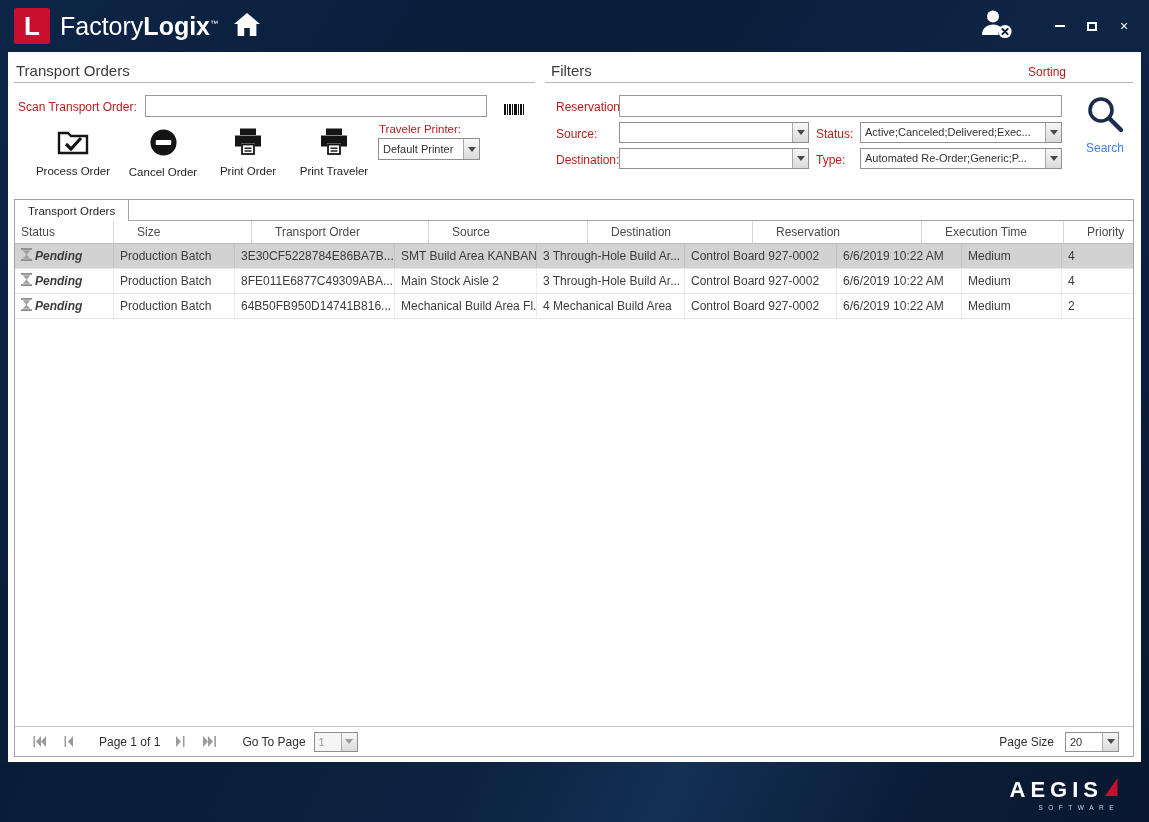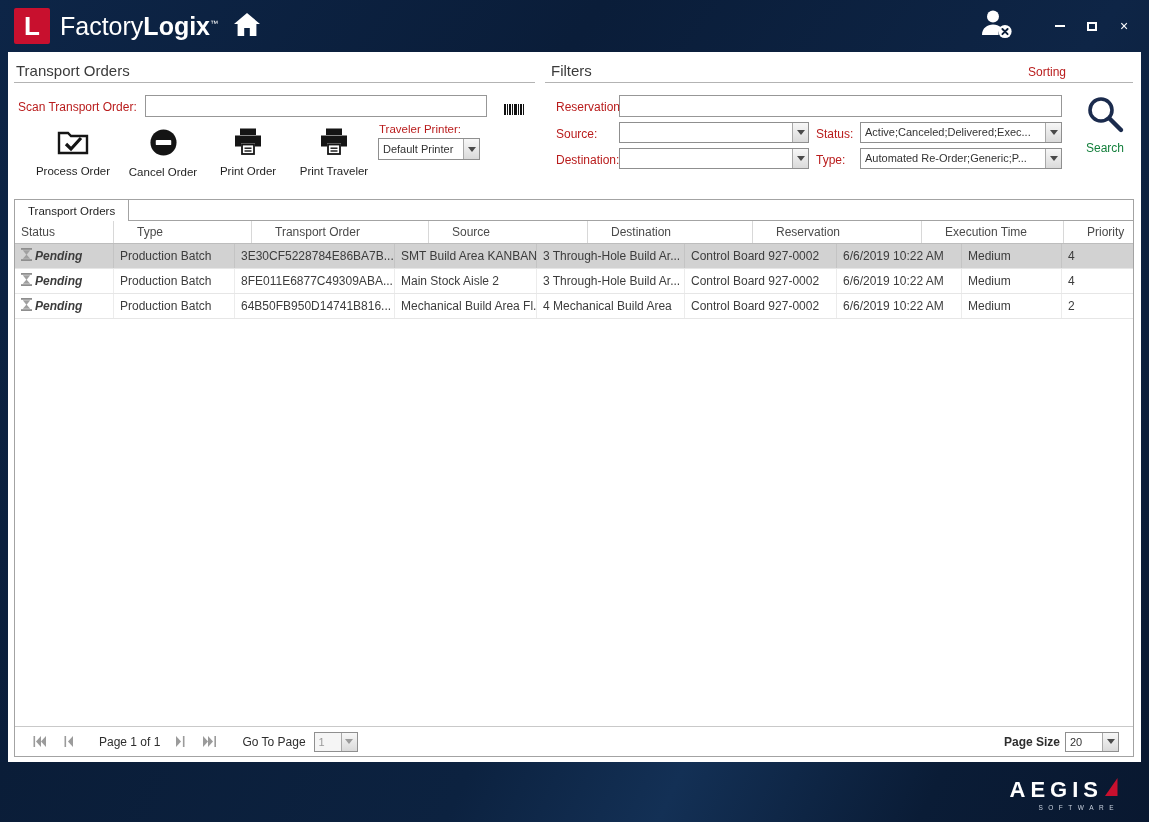--- a/index.html
+++ b/index.html
@@ -43,21 +43,21 @@
   .combo-txt { flex:1; font-size:11px; color:#333; padding:3px 2px 0 4px;
                white-space:nowrap; overflow:hidden; }
   .combo-btn { width:16px; border-left:1px solid #a8a8a8;
                background:linear-gradient(#f7f7f7,#dadada);
                display:flex; align-items:center; justify-content:center; flex:0 0 16px; }
   .combo.muted .combo-txt { color:#9a9a9a; }
   .combo.muted { background:#f5f5f5; }
 
   .search-btn { position:absolute; left:1068px; top:42px; width:58px; display:flex;
                 flex-direction:column; align-items:center; cursor:pointer; }
-  .search-btn .cap { font-size:12px; color:#15803d; margin-top:3px; }
+  .search-btn .cap { font-size:12px; color:#3b82f6; margin-top:3px; }
 
   
   .grid-area { position:absolute; left:6px; top:147px; width:1120px; height:558px;
                border:1px solid #a3a3a3; background:#fff; display:flex; flex-direction:column; }
   .tab-row { height:21px; border-bottom:1px solid #a3a3a3; position:relative; flex:0 0 21px; }
   .tab { position:absolute; left:-1px; top:-1px; height:22px; padding:0 13px;
          border:1px solid #a3a3a3; border-bottom:none; background:#fff;
          font-size:11.5px; color:#1e1e1e; display:flex; align-items:center; cursor:pointer; }
   .gcols { display:grid; grid-template-columns:99px 121px 160px 142px 148px 152px 125px 100px 1fr; }
   .ghead { flex:0 0 23px; height:23px; border-bottom:1px solid #bdbdbd;gap:17px; }
@@ -73,21 +73,21 @@
   .grid-fill { flex:1; }
 
   .pager { flex:0 0 30px; height:30px; border-top:1px solid #c9c9c9; display:flex;
            align-items:center; padding:0 14px; font-size:12px; color:#2e2e2e; background:#fff; }
   .pg-btn { width:20px; height:18px; display:flex; align-items:center; justify-content:center;
             margin-right:9px; cursor:pointer; }
   .pg-text { margin:0 10px 0 12px; white-space:nowrap; }
   .pg-goto { margin-left:14px; margin-right:8px; white-space:nowrap; }
   .pg-combo { position:static; width:44px; height:20px; }
   .pg-spacer { flex:1; }
-  .pg-size-lbl { margin-right:5px; white-space:nowrap;font-weight:bold; }
+  .pg-size-lbl { margin-right:11px; white-space:nowrap; }
   .pg-size-combo { position:static; width:54px; height:20px; }
 
   
   .footer { position:absolute; left:0; top:762px; width:1149px; height:72px;
             background:linear-gradient(115deg,#0a1d38 0%,#0c2240 40%,#133055 58%,#0a1c36 80%,#091830 100%); }
   .aegis { position:absolute; right:30px; top:15px; display:flex; flex-direction:column;
            align-items:flex-end; }
   .aegis-top { display:flex; align-items:flex-end; }
   .aegis-name { color:#fff; font-size:22px; font-weight:bold; letter-spacing:5px; line-height:1; }
   .aegis-sub { color:#c9d2de; font-size:6.5px; letter-spacing:5.5px; margin-top:3px; }
@@ -269,21 +269,21 @@
 
     <div class="grid-area">
       <div class="tab-row">
         <div class="tab">
           <span>Transport Orders</span>
         </div>
       </div>
 
       <div class="gcols ghead">
         <div class="cell">Status</div>
-        <div class="cell">Type</div>
+        <div class="cell">Size</div>
         <div class="cell">Transport Order</div>
         <div class="cell">Source</div>
         <div class="cell">Destination</div>
         <div class="cell">Reservation</div>
         <div class="cell">Execution Time</div>
         <div class="cell">Priority</div>
         <div class="cell" style="border-right:none;">Total Items</div>
       </div>
 
       <div class="gcols grow selected">

